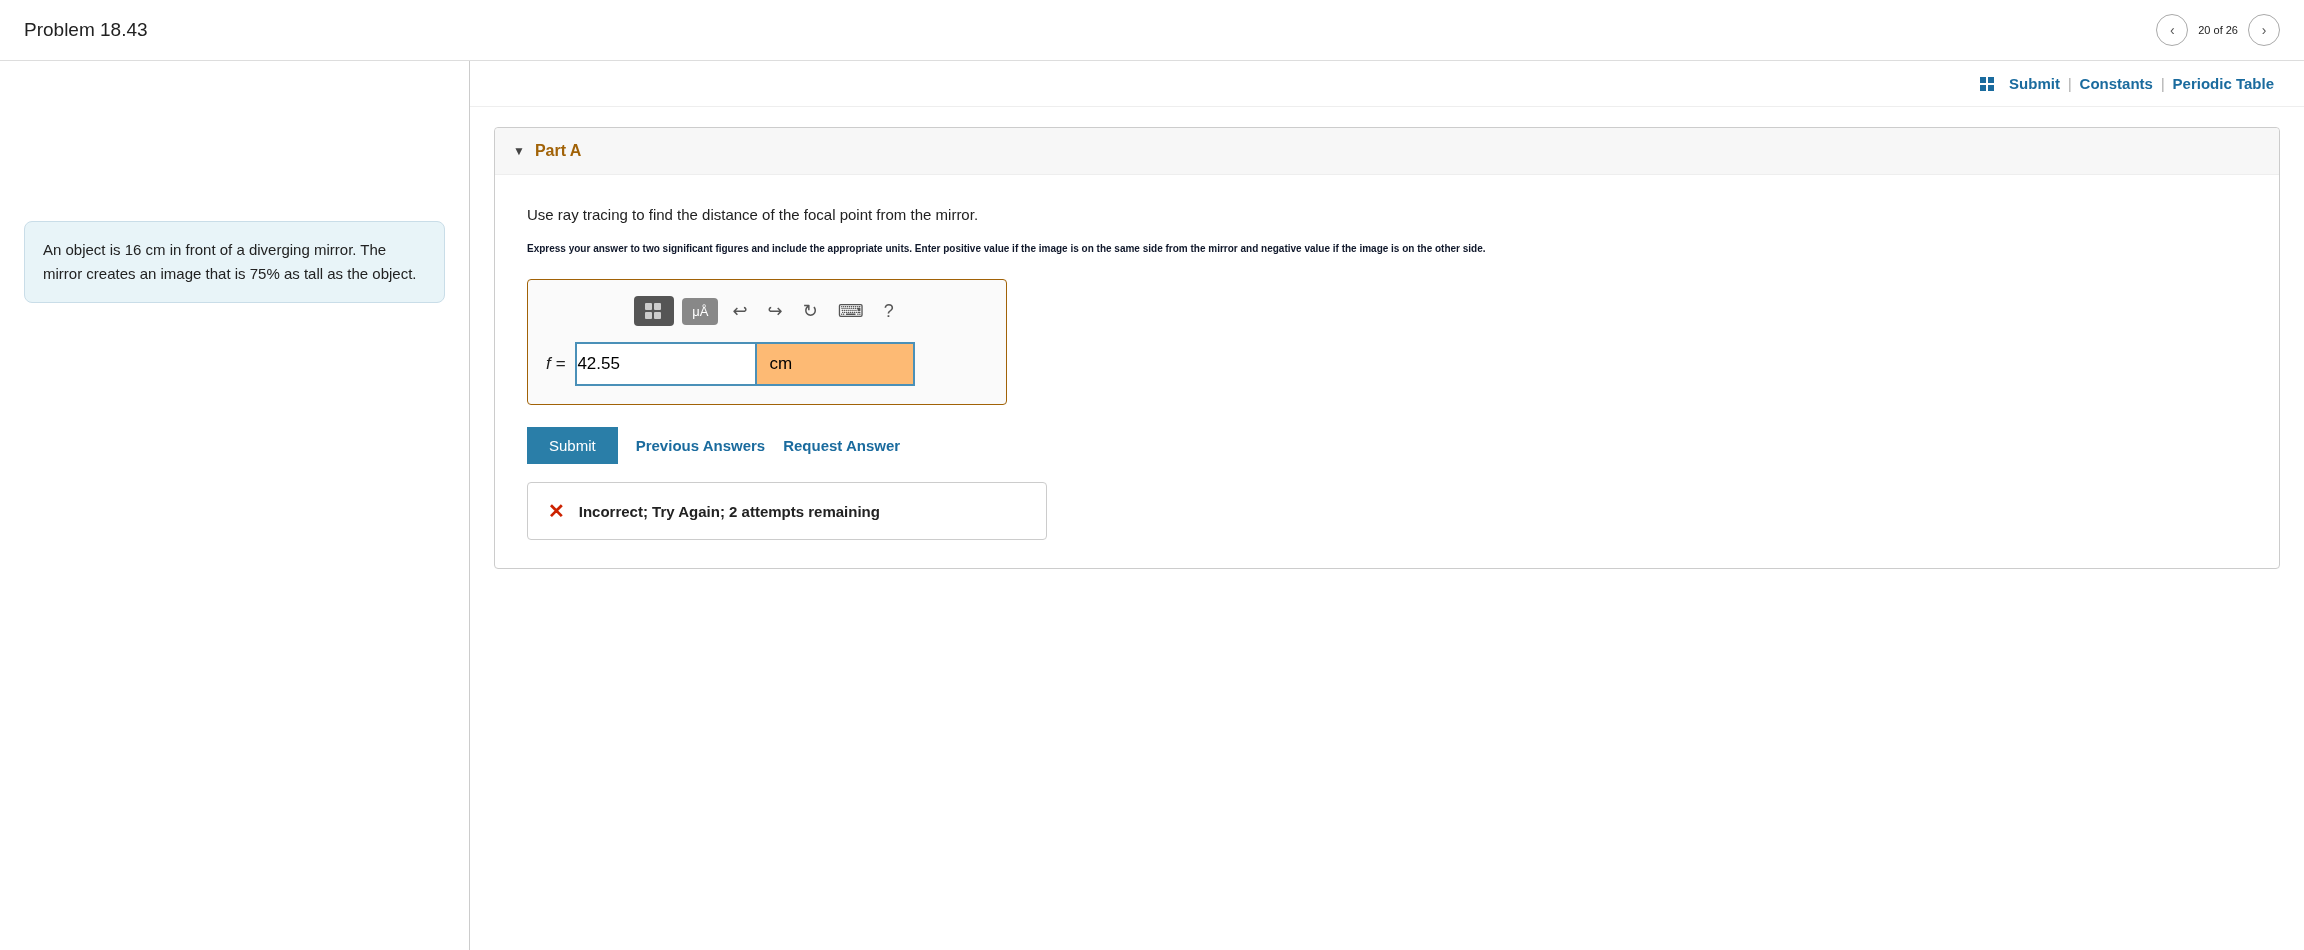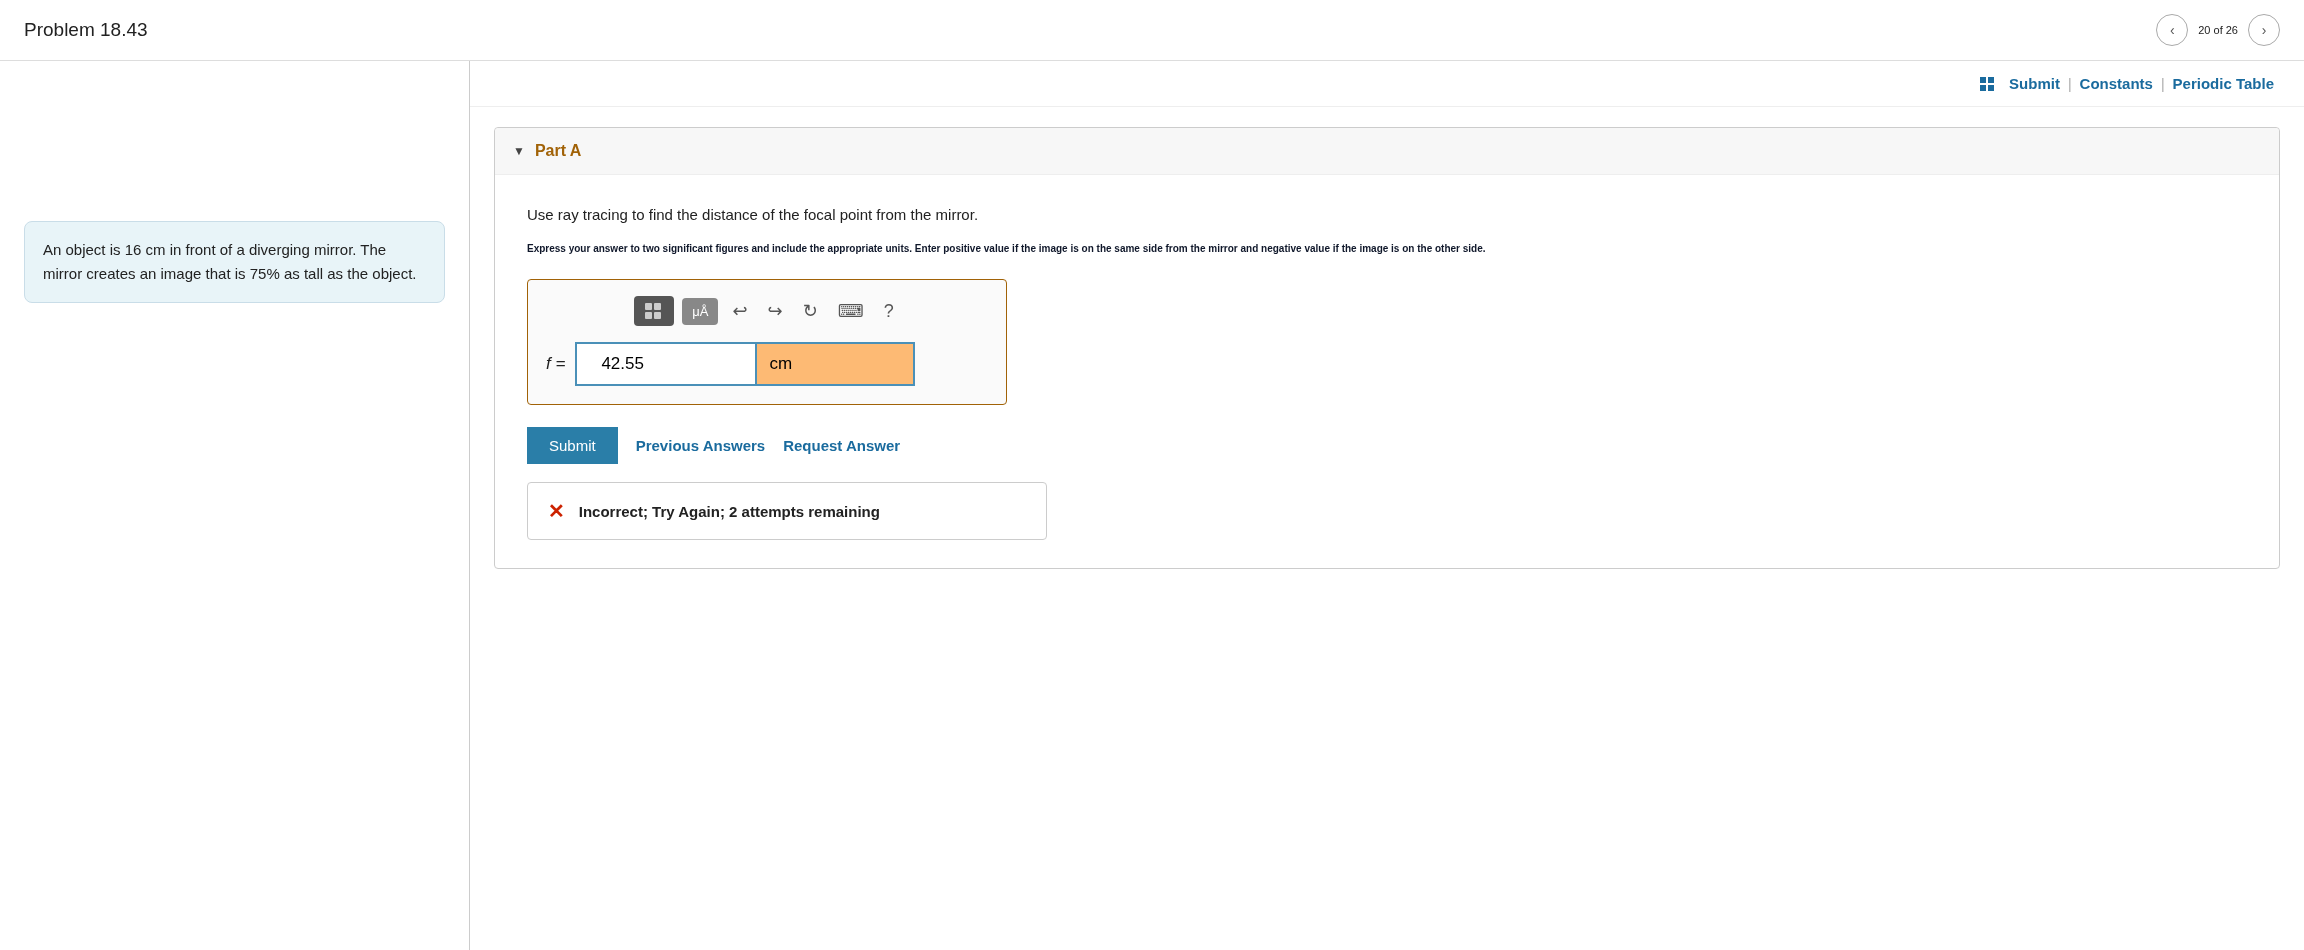--- a/index.html
+++ b/index.html
@@ -199,21 +199,21 @@
     }
     .input-label {
       font-style: italic;
       font-size: 17px;
       color: #222;
       margin-right: 10px;
     }
     .value-input {
       border: 2px solid #4a90b8;
       border-right: none;
-      padding: 10px 24px;
+      padding: 10px 0;
       font-size: 17px;
       width: 180px;
       outline: none;
       background: #fff;
     }
     .unit-input {
       border: 2px solid #4a90b8;
       padding: 10px 12px;
       font-size: 17px;
       width: 160px;

